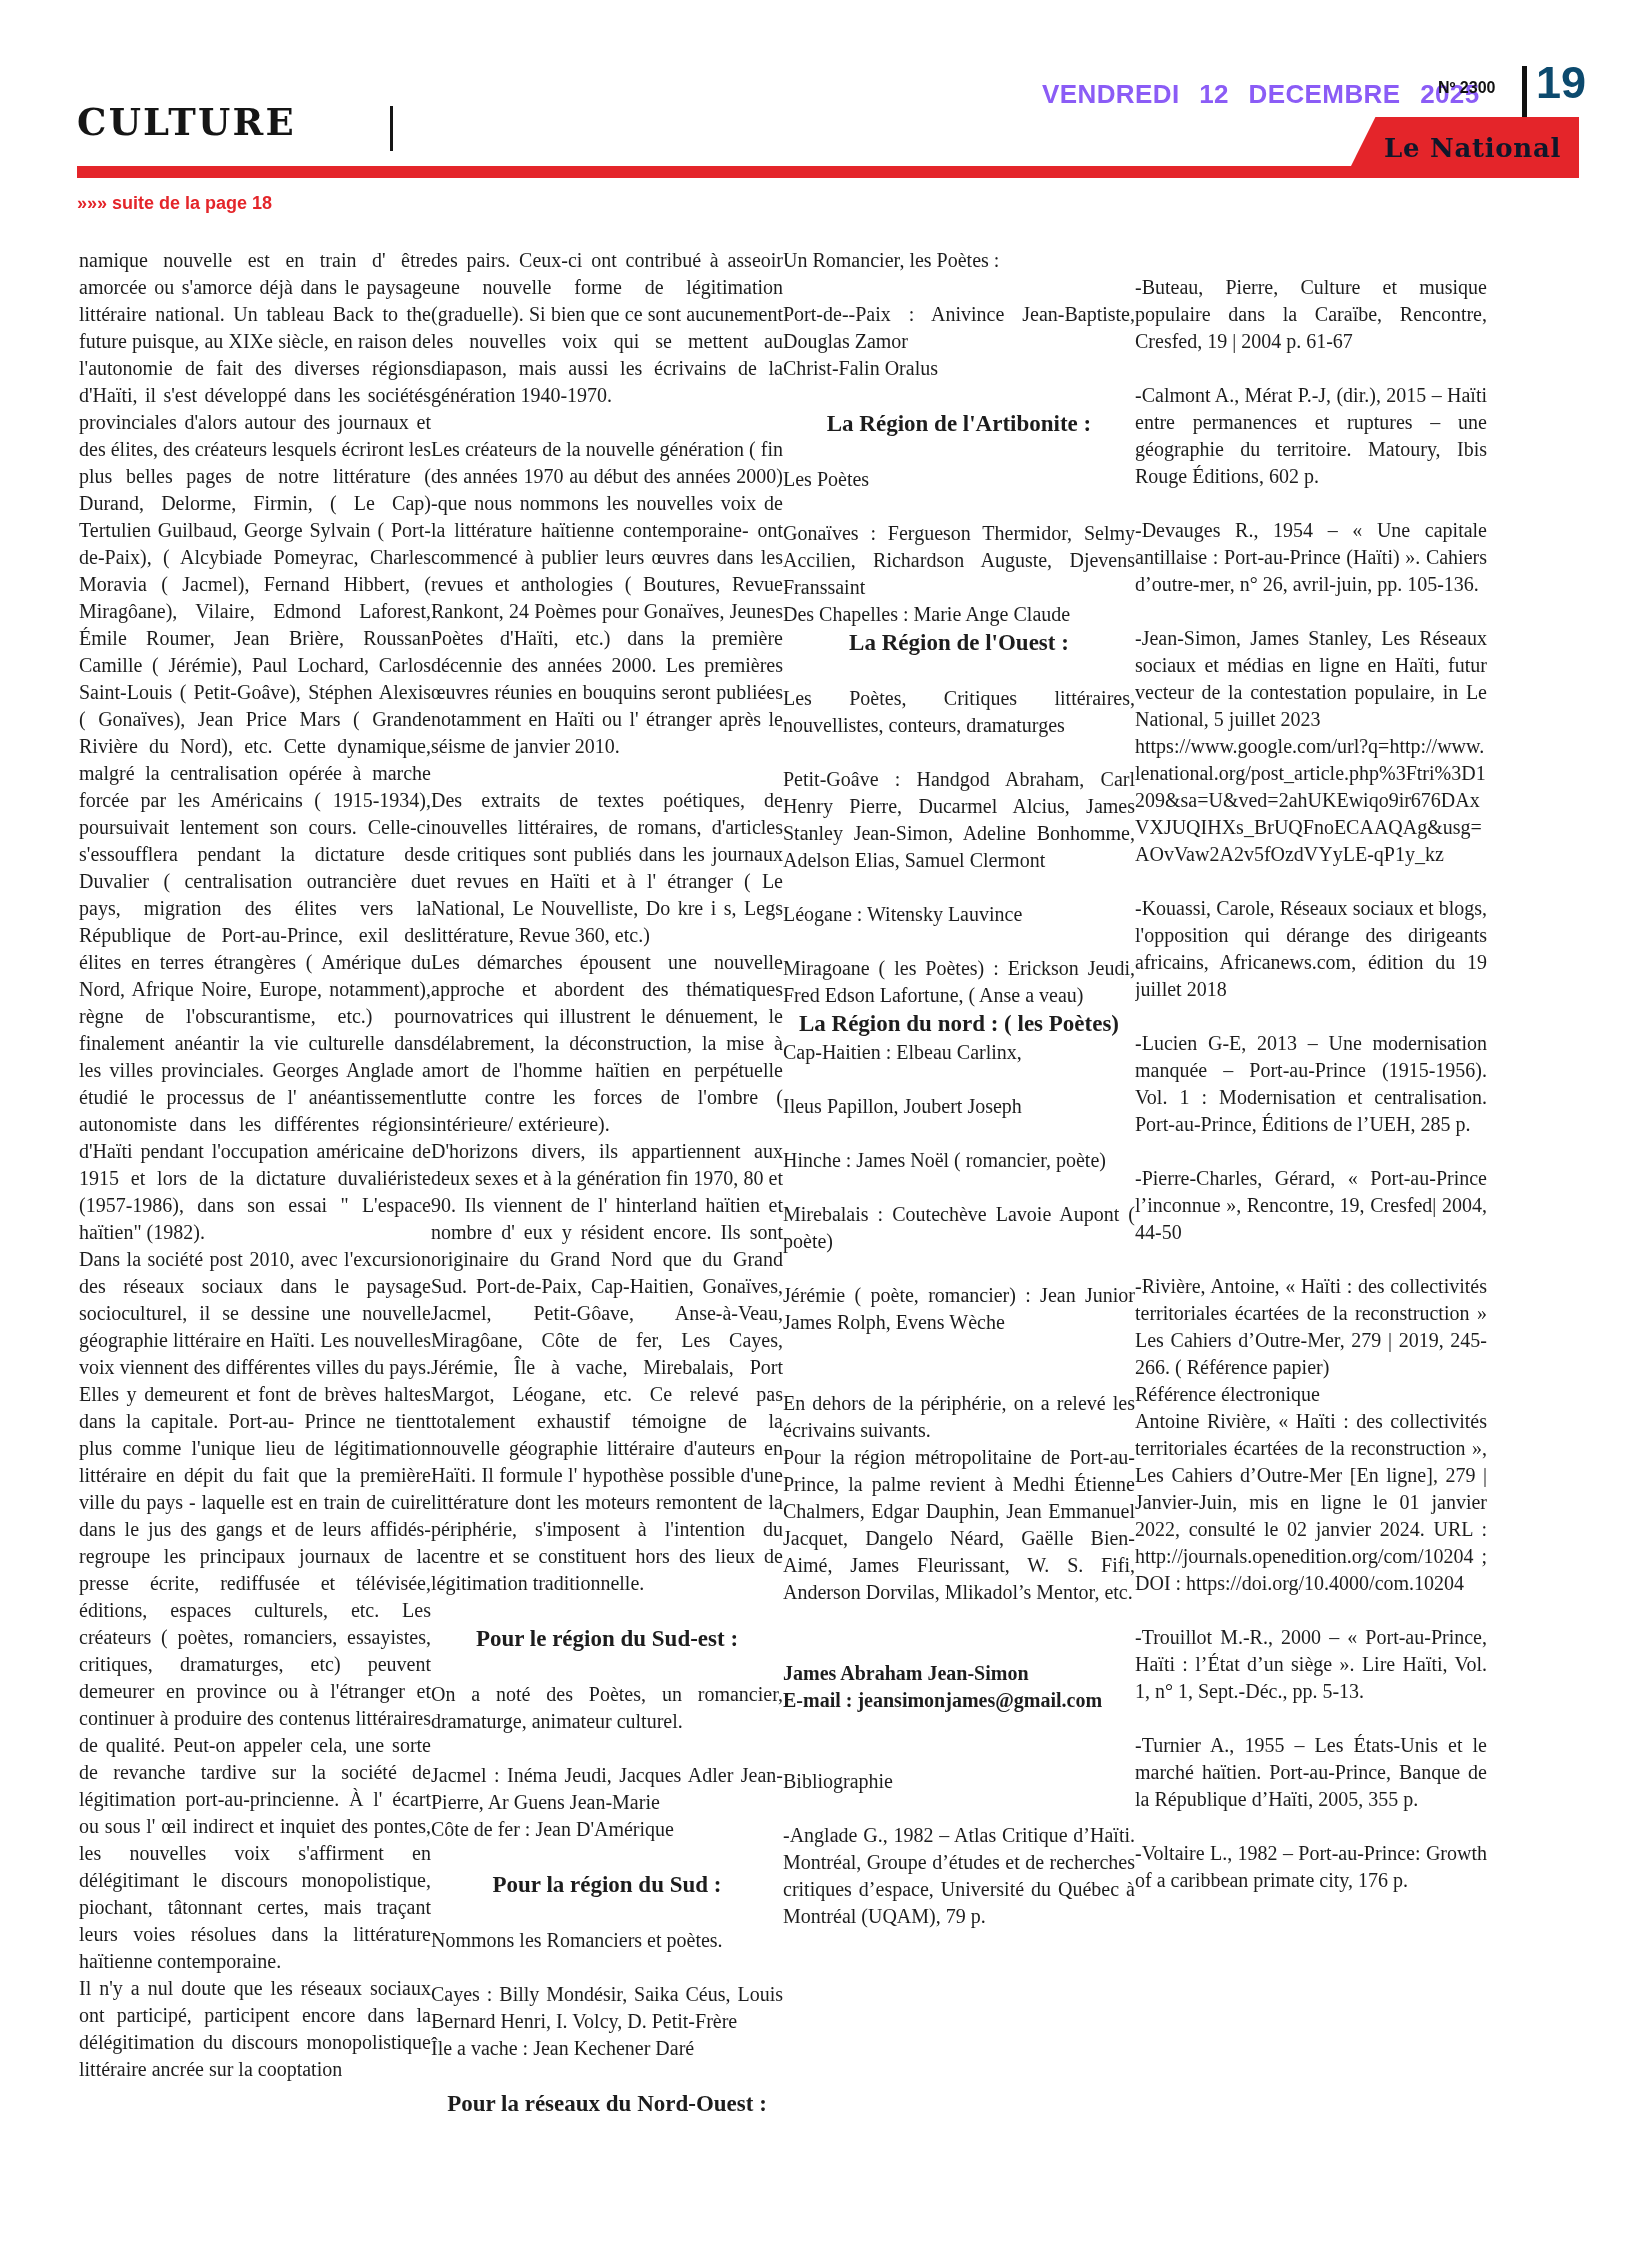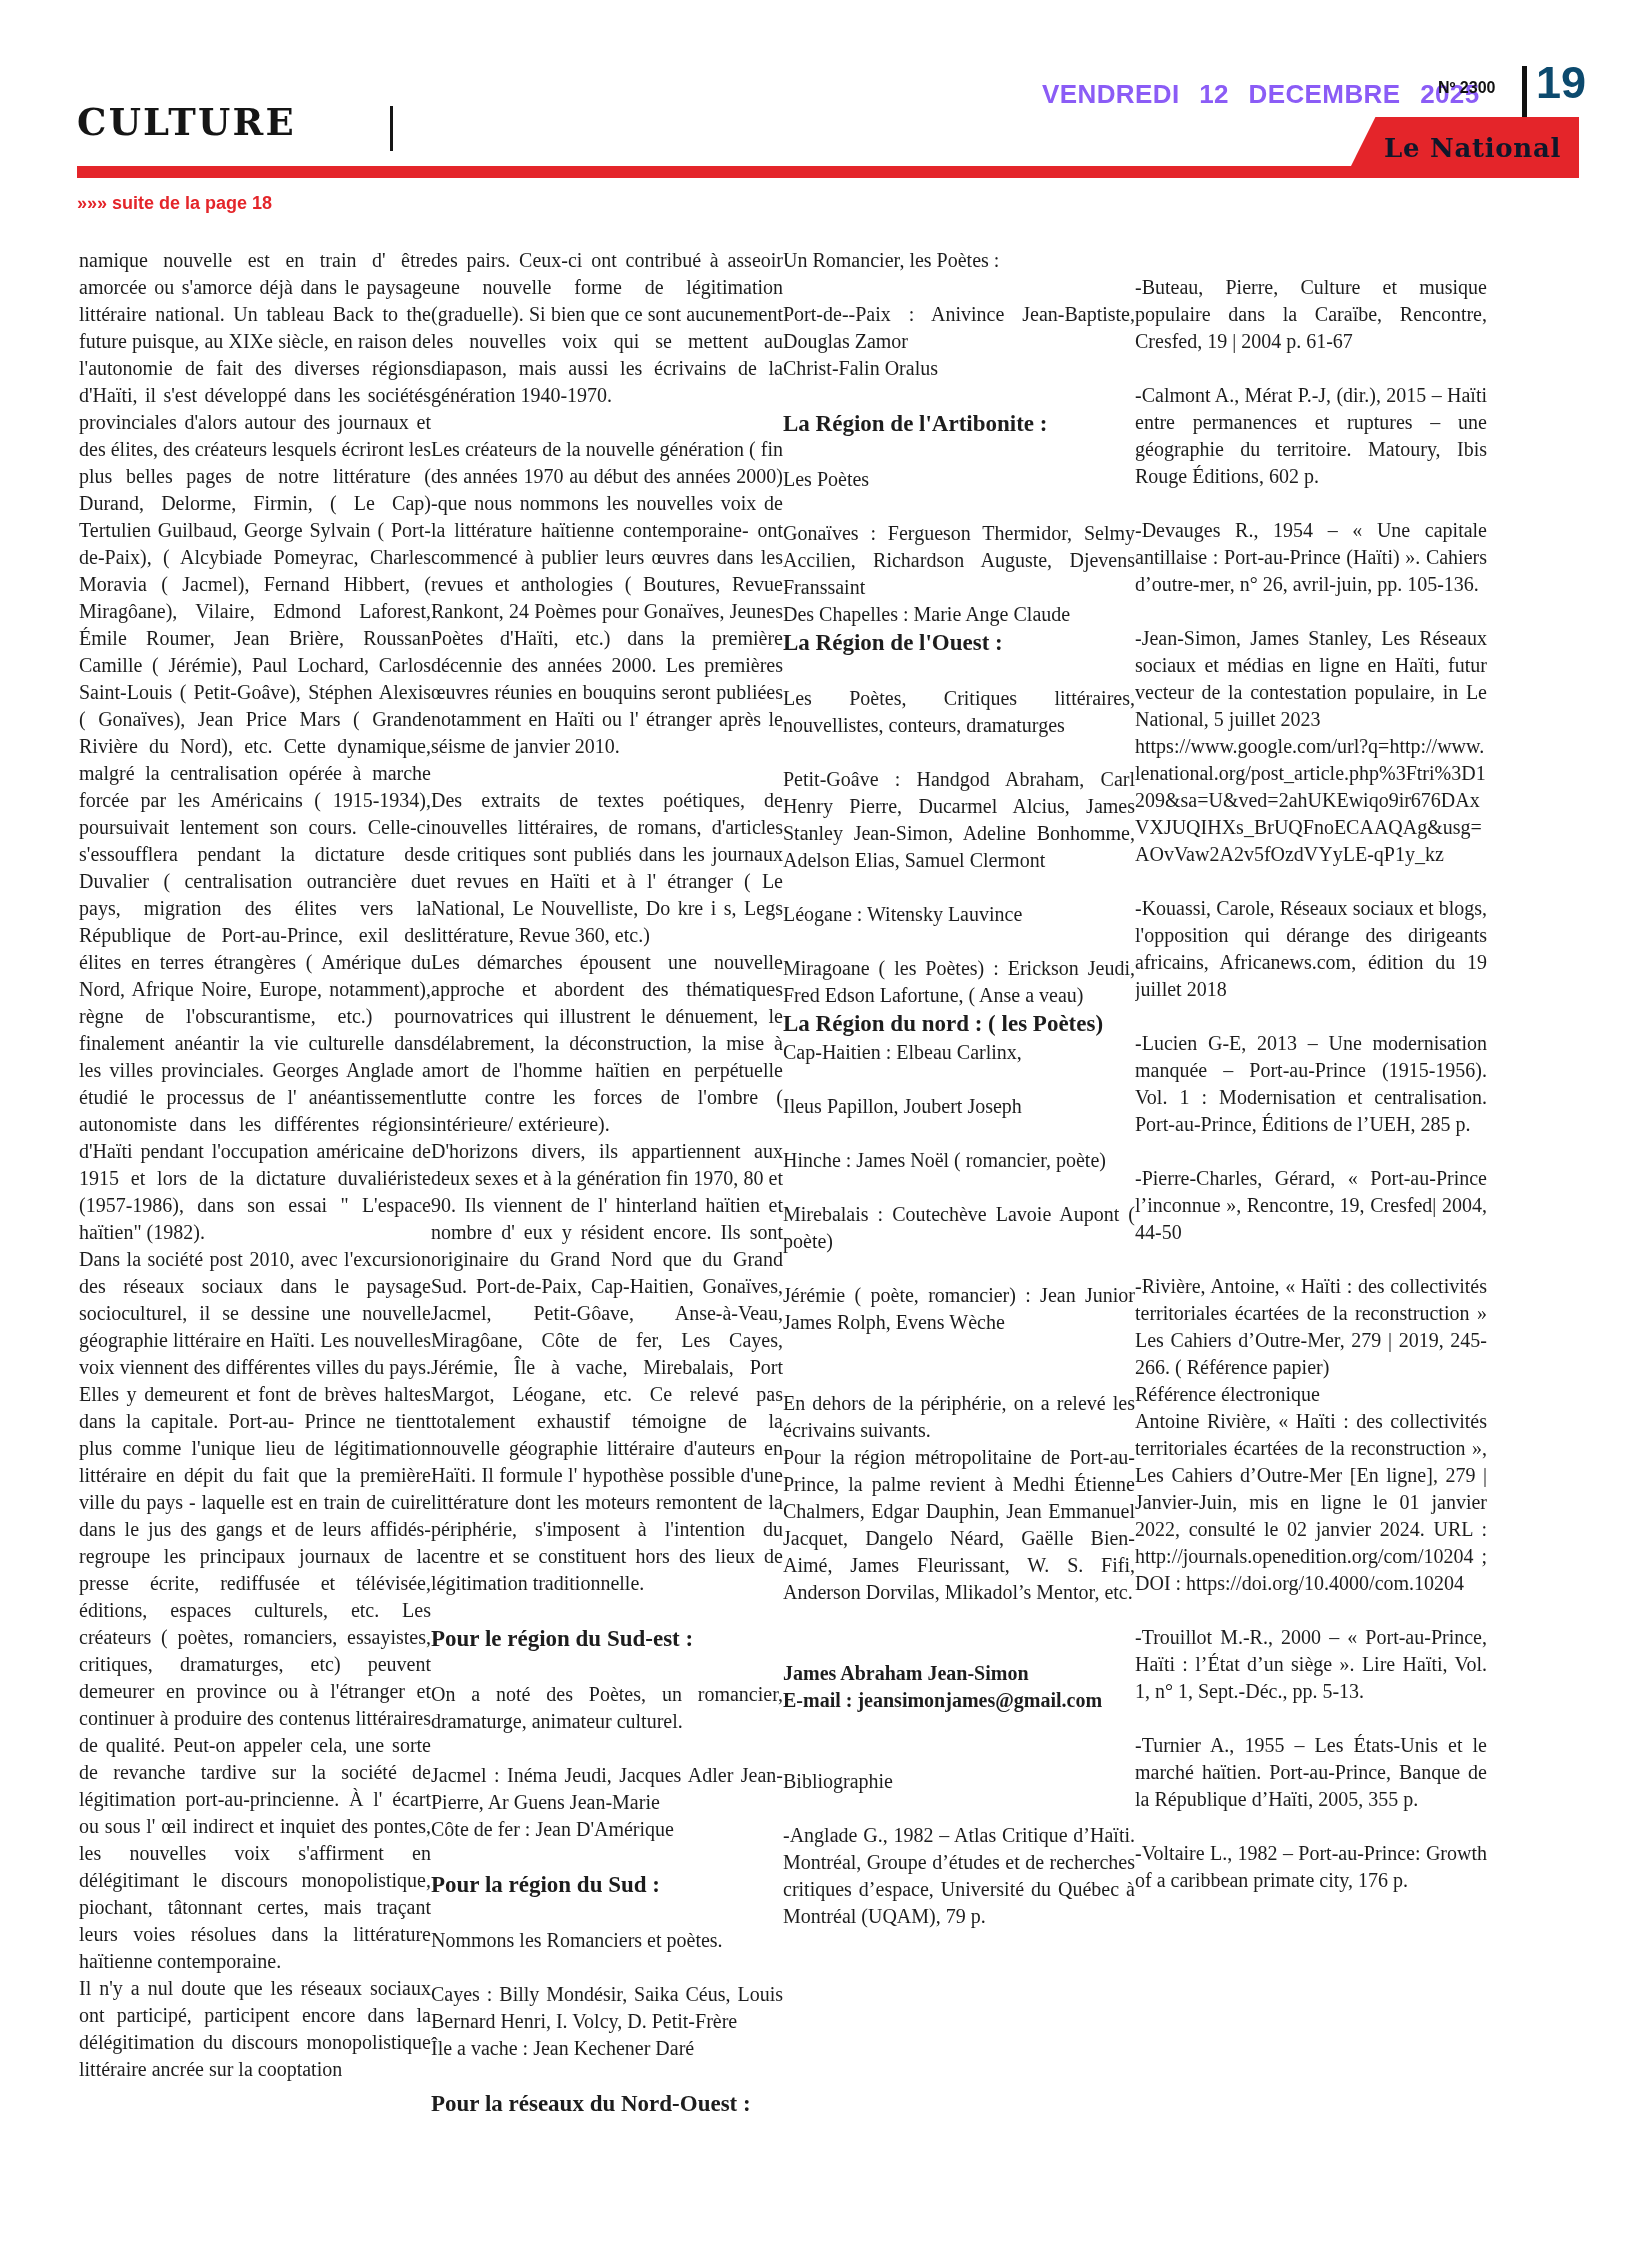--- a/index.html
+++ b/index.html
@@ -48,21 +48,21 @@
     font-weight:bold; font-size:18px; color:var(--accent,#e4252a);
   }
   
   .columns {
     position:absolute; left:79px; top:247px; width:1492px; height:1995px;
     display:grid; grid-template-columns:repeat(4,352px); 
   }
   .col { overflow:hidden; font-size:20px; line-height:27px; }
   .blk-p   { margin:0; text-align:justify; overflow-wrap:break-word; }
   .blk-url { margin:0; text-align:justify; word-break:break-all; }
-  .blk-h   { margin:0; font-weight:bold; font-size:23px; line-height:30px; text-align:left; }
+  .blk-h   { margin:0; font-weight:bold; font-size:23px; line-height:30px; text-align:center; }
   .blk-b   { margin:0; font-weight:bold; text-align:left; }
   .blk-gap { height:27px; }
 </style>
 </head>
 <body>
 
 <div class="page">
   <header>
     <span class="date-line">VENDREDI 12 DECEMBRE 2025</span>
     <span class="issue">Nº 2300</span>

